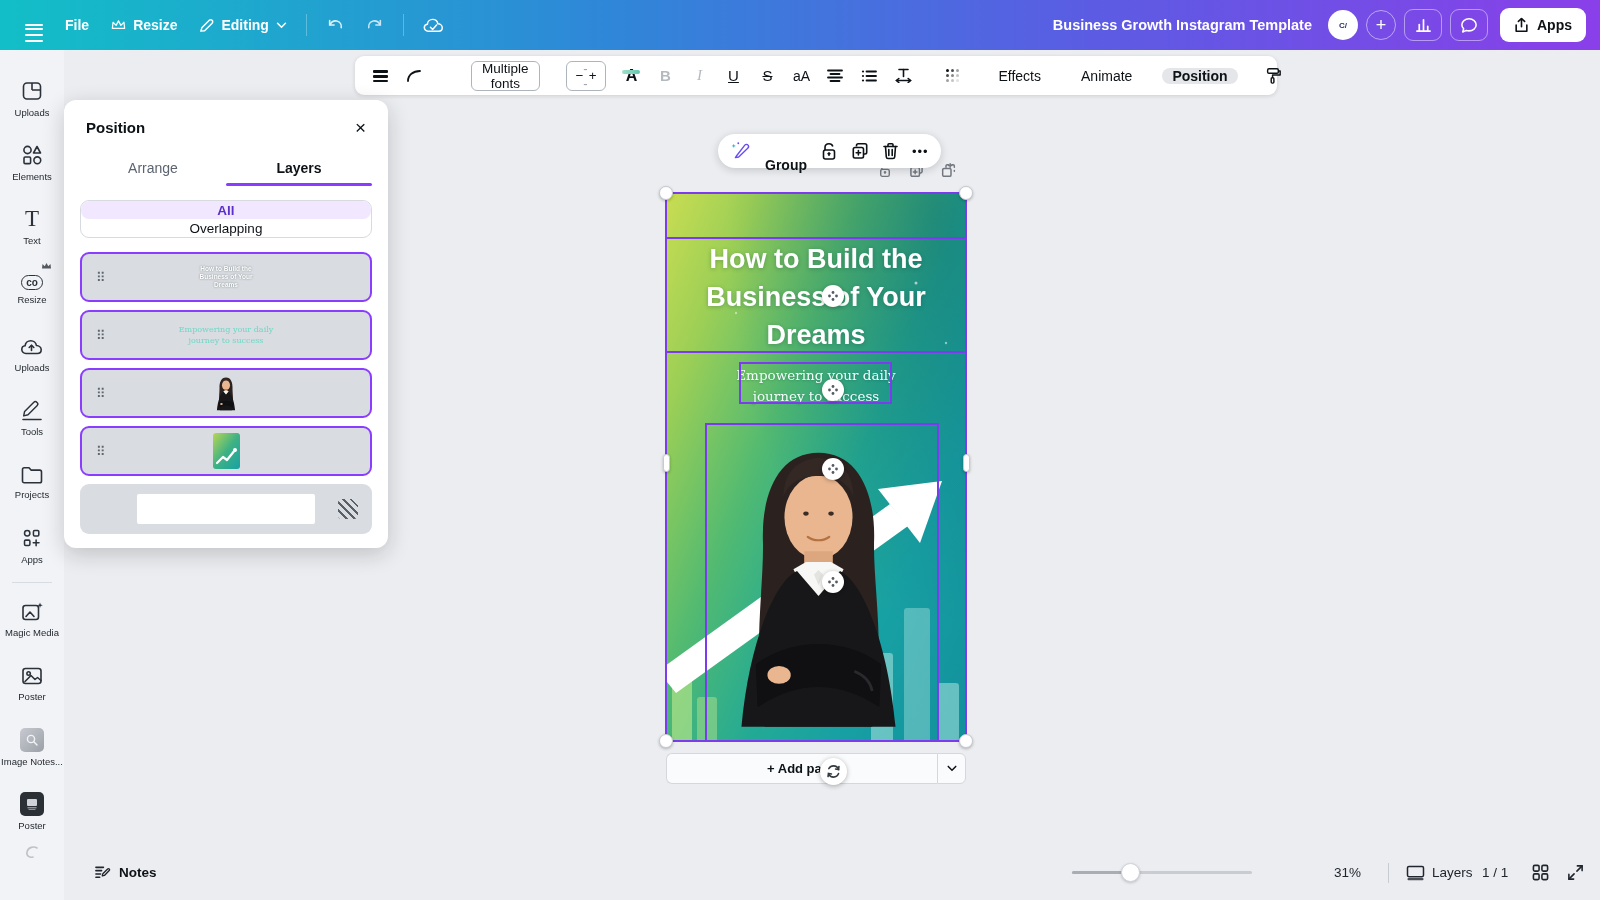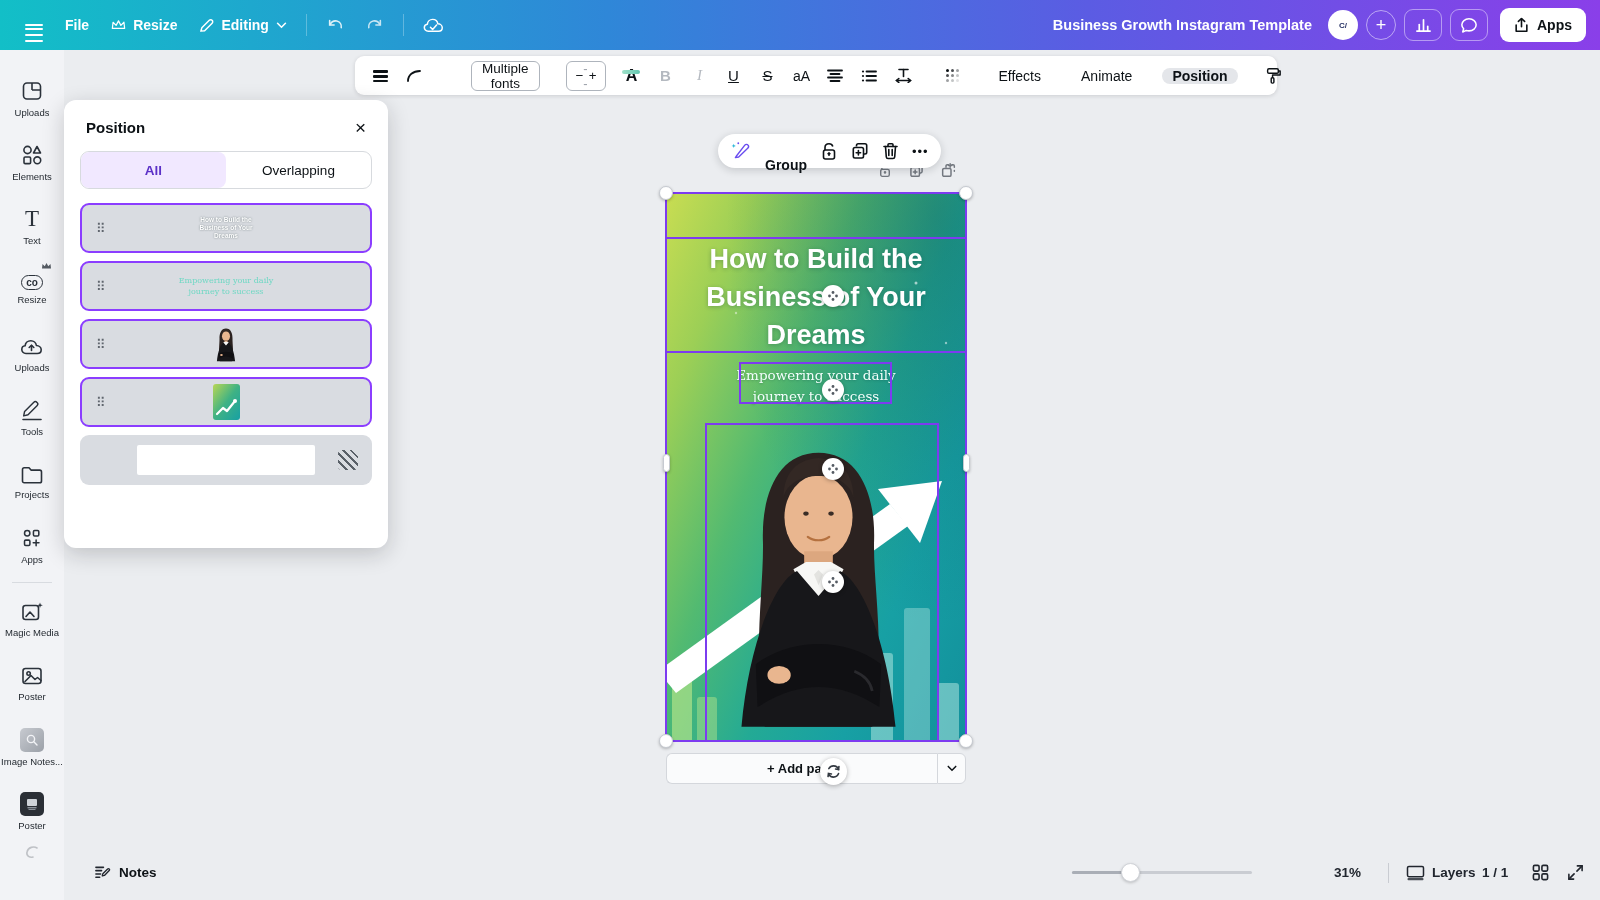--- a/index.html
+++ b/index.html
@@ -58,21 +58,21 @@
   
   .panel { position:absolute; left:64px; top:100px; width:324px; height:448px; background:#fff; border-radius:12px;
     box-shadow:0 6px 22px rgba(18,21,26,.20); z-index:50; padding:18px 16px 0 16px; }
   .panel-head { display:flex; align-items:center; justify-content:space-between; padding:0 6px 0 6px; }
   .panel-title { font-size:15px; font-weight:700; }
   .panel-close { font-size:19px; color:#0d1216; line-height:1; }
   .panel-tabs { display:flex; margin-top:14px; }
   .panel-tab { flex:1; text-align:center; font-size:14px; padding:9px 0 10px 0; color:#5c6470; position:relative; }
   .panel-tab.active { color:#0d1216; font-weight:700; }
   .panel-tab.active::after { content:""; position:absolute; left:0; right:0; bottom:0; height:3px; border-radius:2px; background:#8b3dff; }
-  .seg { display:flex; border:1px solid #d7dade; border-radius:9px; margin-top:14px; height:38px; overflow:hidden; }
+  .seg { display:flex; border:1px solid #d7dade; border-radius:9px; margin-top:14px; height:38px; overflow:hidden;flex-direction:column; }
   .seg-btn { flex:1; display:flex; align-items:center; justify-content:center; font-size:13.5px; color:#0d1216; }
   .seg-btn.active { background:#f1e8ff; color:#5b30c7; font-weight:700; border-radius:8px; }
   .layer-row { height:50px; border-radius:9px; background:#d9dce1; border:2px solid #8b3dff; margin-top:8px;
     display:flex; align-items:center; position:relative; }
   .layer-row.noborder { border:none; }
   .drag { position:absolute; left:14px; color:#60666e; font-size:13px; letter-spacing:0; line-height:1; }
   .layer-center { flex:1; display:flex; align-items:center; justify-content:center; }
   .thumb-title { font-size:6.5px; line-height:8px; font-weight:700; color:#fff; text-align:center;
     text-shadow:0 0 2px rgba(40,60,60,.6); }
   .thumb-sub { font-family:"DejaVu Serif", serif; font-size:8px; line-height:11px; color:#6fd8c4; text-align:center; }
@@ -118,21 +118,21 @@
 
   
   .bottombar { position:absolute; left:64px; top:845px; width:1536px; height:55px; z-index:20;
     display:flex; align-items:center; }
   .notes { display:flex; align-items:center; gap:8px; font-size:13.5px; font-weight:700; margin-left:30px; }
   .zoomwrap { position:absolute; left:1008px; top:0; height:55px; display:flex; align-items:center; }
   .ztrack { position:relative; width:180px; height:3px; border-radius:2px; background:#c9ccd2; }
   .ztrack .fill { position:absolute; left:0; top:0; height:3px; width:58px; background:#a9aeb6; border-radius:2px; }
   .zthumb { position:absolute; left:49px; top:-8px; width:19px; height:19px; border-radius:50%; background:#fff;
     border:1px solid #d0d3d8; box-shadow:0 1px 3px rgba(0,0,0,.2); }
-  .bb-item { display:flex; align-items:center; gap:7px; font-size:13.5px; font-weight:700; color:#21262e; }
+  .bb-item { display:flex; align-items:center; gap:7px; font-size:13.5px; font-weight:400; color:#21262e; }
   .bb-sep { width:1px; height:20px; background:#c9ccd2; }
 </style>
 </head>
 <body>
 
 <div class="topbar">
   <button class="tb-item hamb" aria-label="menu">
     <span>
         <span></span>
         <span></span>
@@ -437,20 +437,24 @@
         <rect x="8" y="12" width="3" height="6" rx="1.2"></rect>
       </svg>
   </button>
 </div>
 
 <div class="panel">
   <div class="panel-head">
     <div class="panel-title">Position</div>
     <button class="panel-close">×</button>
   </div>
+  <div class="panel-tabs">
+    <button class="panel-tab"><span>Arrange</span></button>
+    <button class="panel-tab active"><span>Layers</span></button>
+  </div>
   <div class="seg">
     <button class="seg-btn active">
         <span>All</span>
       </button>
     <button class="seg-btn">
         <span>Overlapping</span>
       </button>
   </div>
 
   <div class="layer-row" style="margin-top:14px">

